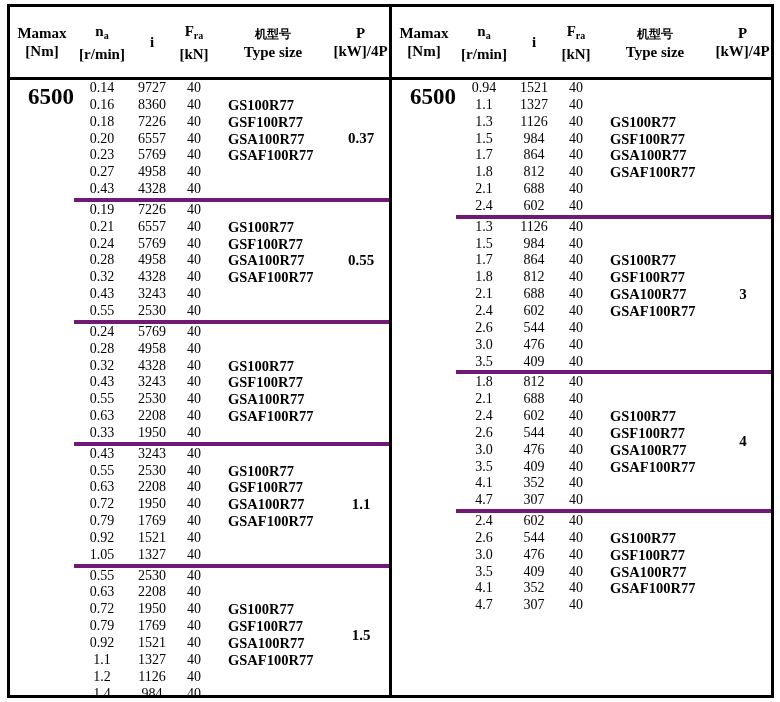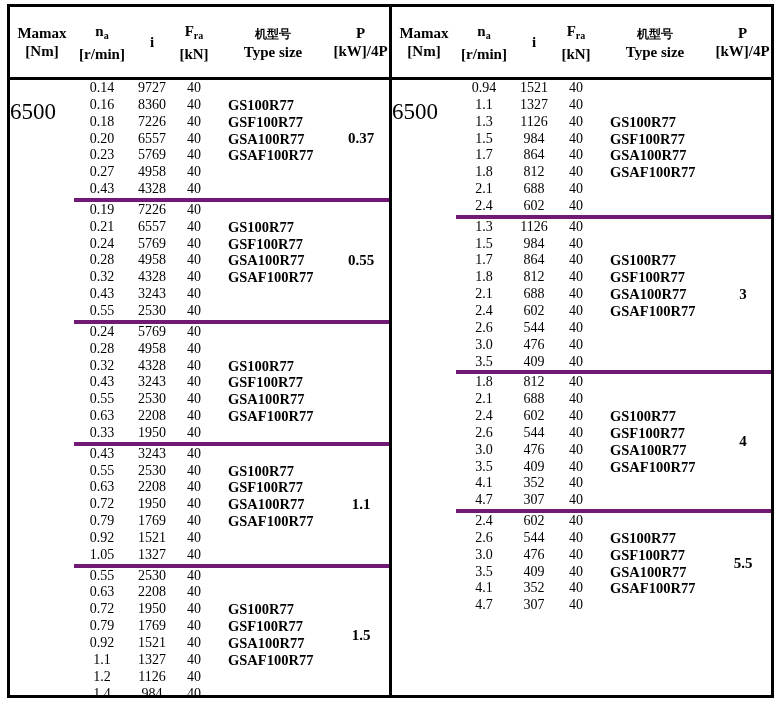--- a/index.html
+++ b/index.html
@@ -54,24 +54,24 @@
   .col-p   {width:56px;flex:1 1 56px;}
   
   .body{
     flex:1 1 auto;
     display:flex;
     flex-direction:row;
     min-height:0;
   }
   .mamax-col{
     width:64px;flex:0 0 64px;
-    font-weight:normal;
+    font-weight:bold;
     font-size:23px;
-    text-align:left;
-    padding-top:19px;
+    text-align:right;
+    padding-top:4px;
   }
   .groups{
     flex:1 1 auto;
     display:flex;
     flex-direction:column;
     min-width:0;
   }
   .group{
     position:relative;
   }
@@ -593,20 +593,19 @@
                 <div class="cell col-i">352</div>
                 <div class="cell col-fra">40</div>
                 <div class="cell col-type type-cell">GSAF100R77</div>
               </div>
               <div class="row">
                 <div class="cell col-na">4.7</div>
                 <div class="cell col-i">307</div>
                 <div class="cell col-fra">40</div>
                 <div class="cell col-type type-cell"></div>
               </div>
-              <div class="p-cell">5.5</div>
             </div>
           </div>
       </div>
     </div>
 
   </div>
 </div>
 
 </body></html>

